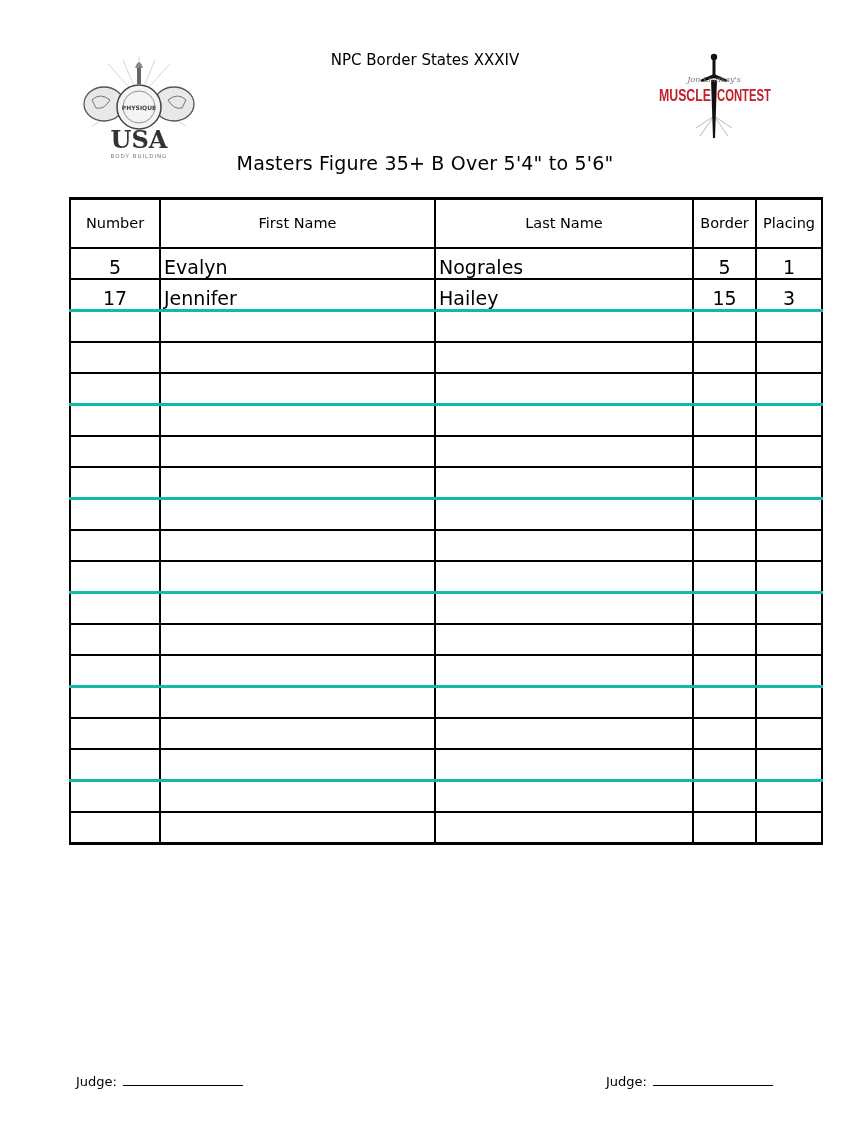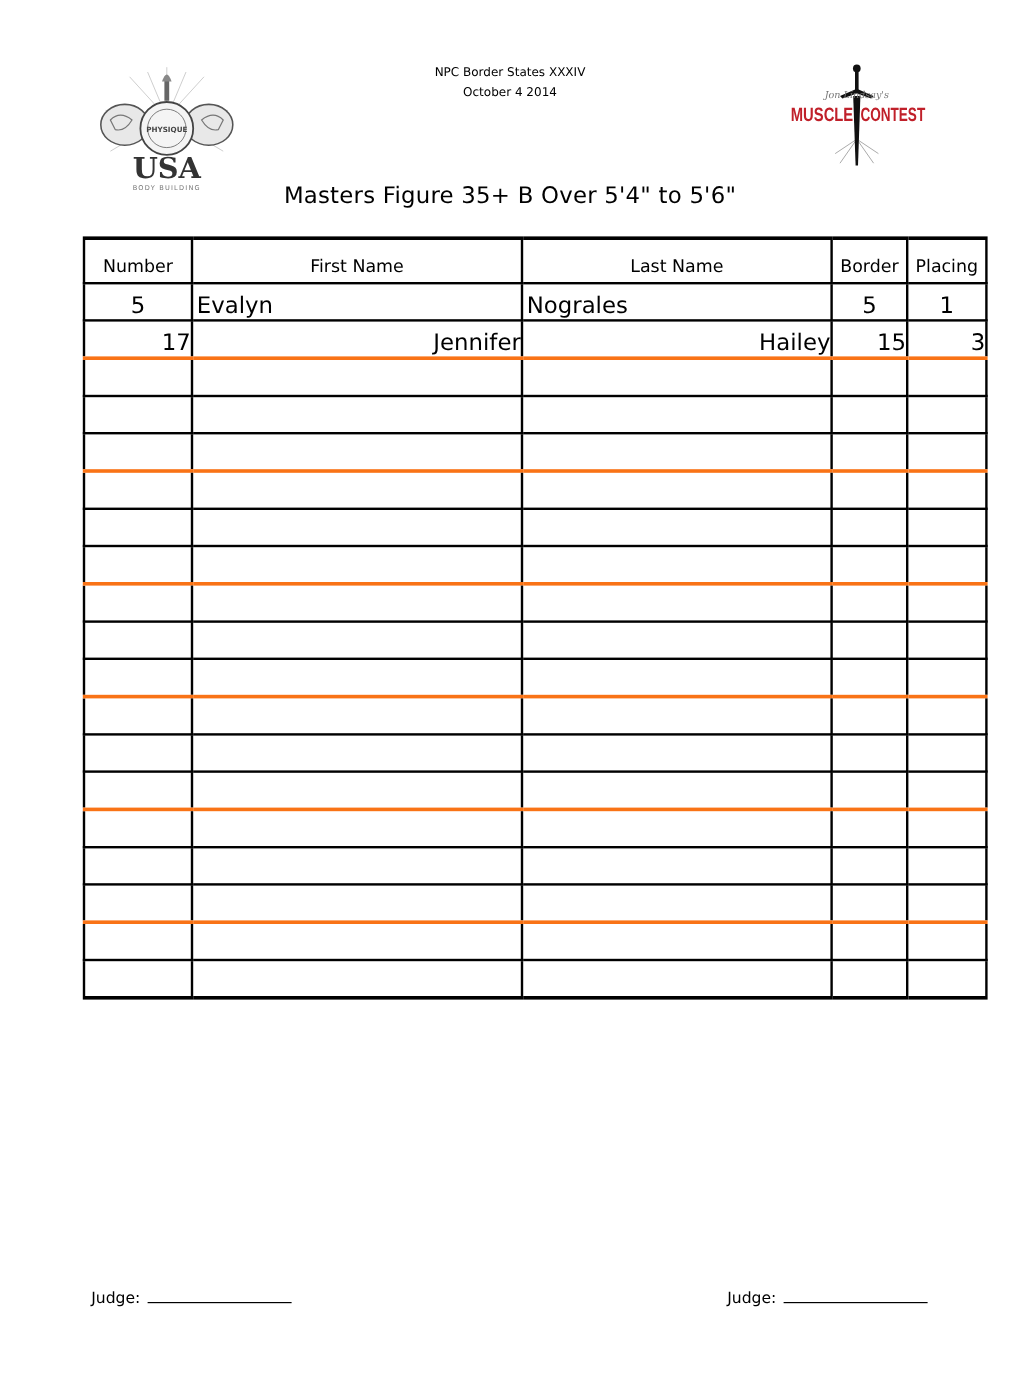--- a/index.html
+++ b/index.html
@@ -2,21 +2,21 @@
 <html><head>
   <meta charset="utf-8">
   <style>
     html, body { margin: 0; padding: 0; background: #ffffff; }
     body {
       width: 850px; height: 1144px; position: relative; overflow: hidden;
       font-family: "DejaVu Sans", sans-serif; color: #000;
     }
     .header-block {
       position: absolute; left: 225px; top: 52px; width: 400px;
-      text-align: center; font-size: 10px; line-height: 17px;
+      text-align: center; font-size: 15px; line-height: 17px;
     }
     .header-block div { white-space: nowrap; }
     .logo-npc {
       position: absolute; left: 78px; top: 52px; width: 122px; height: 108px;
     }
     .logo-mc {
       position: absolute; left: 656px; top: 50px; width: 116px; height: 92px;
     }
     .title {
       position: absolute; left: 0; top: 152px; width: 850px; text-align: center;
@@ -28,23 +28,23 @@
       border-collapse: collapse; table-layout: fixed;
     }
     table.results td, table.results th {
       border-left: 2px solid #000; border-right: 2px solid #000;
       border-top: 2px solid #000; border-bottom: 2px solid #000;
       padding: 0; height: 29px; overflow: hidden; white-space: nowrap;
       font-weight: normal;
     }
     table.results thead th {
       border-top: 3px solid #000; border-bottom: 2px solid #000;
-      height: 31px; vertical-align: bottom; font-size: 14.5px; padding-bottom: 4px;
-    }
-    table.results tr.thick td { border-bottom: 3px solid #f97316; text-align: right; }
+      height: 31px; vertical-align: bottom; font-size: 14.5px; padding-bottom: 16px;
+    }
+    table.results tr.thick td { border-bottom: 3px solid #14b8a6; }
     table.results tr.last td { border-bottom: 3px solid #000; }
     table.results td { font-size: 19px; vertical-align: bottom; line-height: 22px; }
     .c-num { width: 88px; text-align: center; }
     .c-first { width: 270px; text-align: left; padding-left: 3px !important; }
     .c-last { width: 253px; text-align: left; padding-left: 3px !important; }
     .c-score { width: 61px; text-align: center; }
     .c-place { width: 64px; text-align: center; }
     th.c-first, th.c-last { text-align: center; padding-left: 0 !important; }
     .judge {
       position: absolute; top: 1074px; font-size: 13px; white-space: nowrap;
@@ -52,21 +52,20 @@
     .judge .line {
       display: inline-block; width: 120px; border-bottom: 1px solid #000;
       margin-left: 6px; height: 11px; vertical-align: baseline;
     }
   </style>
 </head>
 <body>
 
 <div class="header-block">
   <div>NPC Border States XXXIV</div>
-  <div>October 4 2014</div>
 </div>
 
 <svg class="logo-npc" viewBox="0 0 122 108" xmlns="http://www.w3.org/2000/svg">
   <g stroke="#bbb" stroke-width="0.6">
     <line x1="61" y1="46" x2="61" y2="4"></line>
       <line x1="61" y1="46" x2="30" y2="12"></line>
       <line x1="61" y1="46" x2="92" y2="12"></line>
     <line x1="61" y1="46" x2="10" y2="40"></line>
       <line x1="61" y1="46" x2="112" y2="40"></line>
       <line x1="61" y1="46" x2="14" y2="74"></line>

